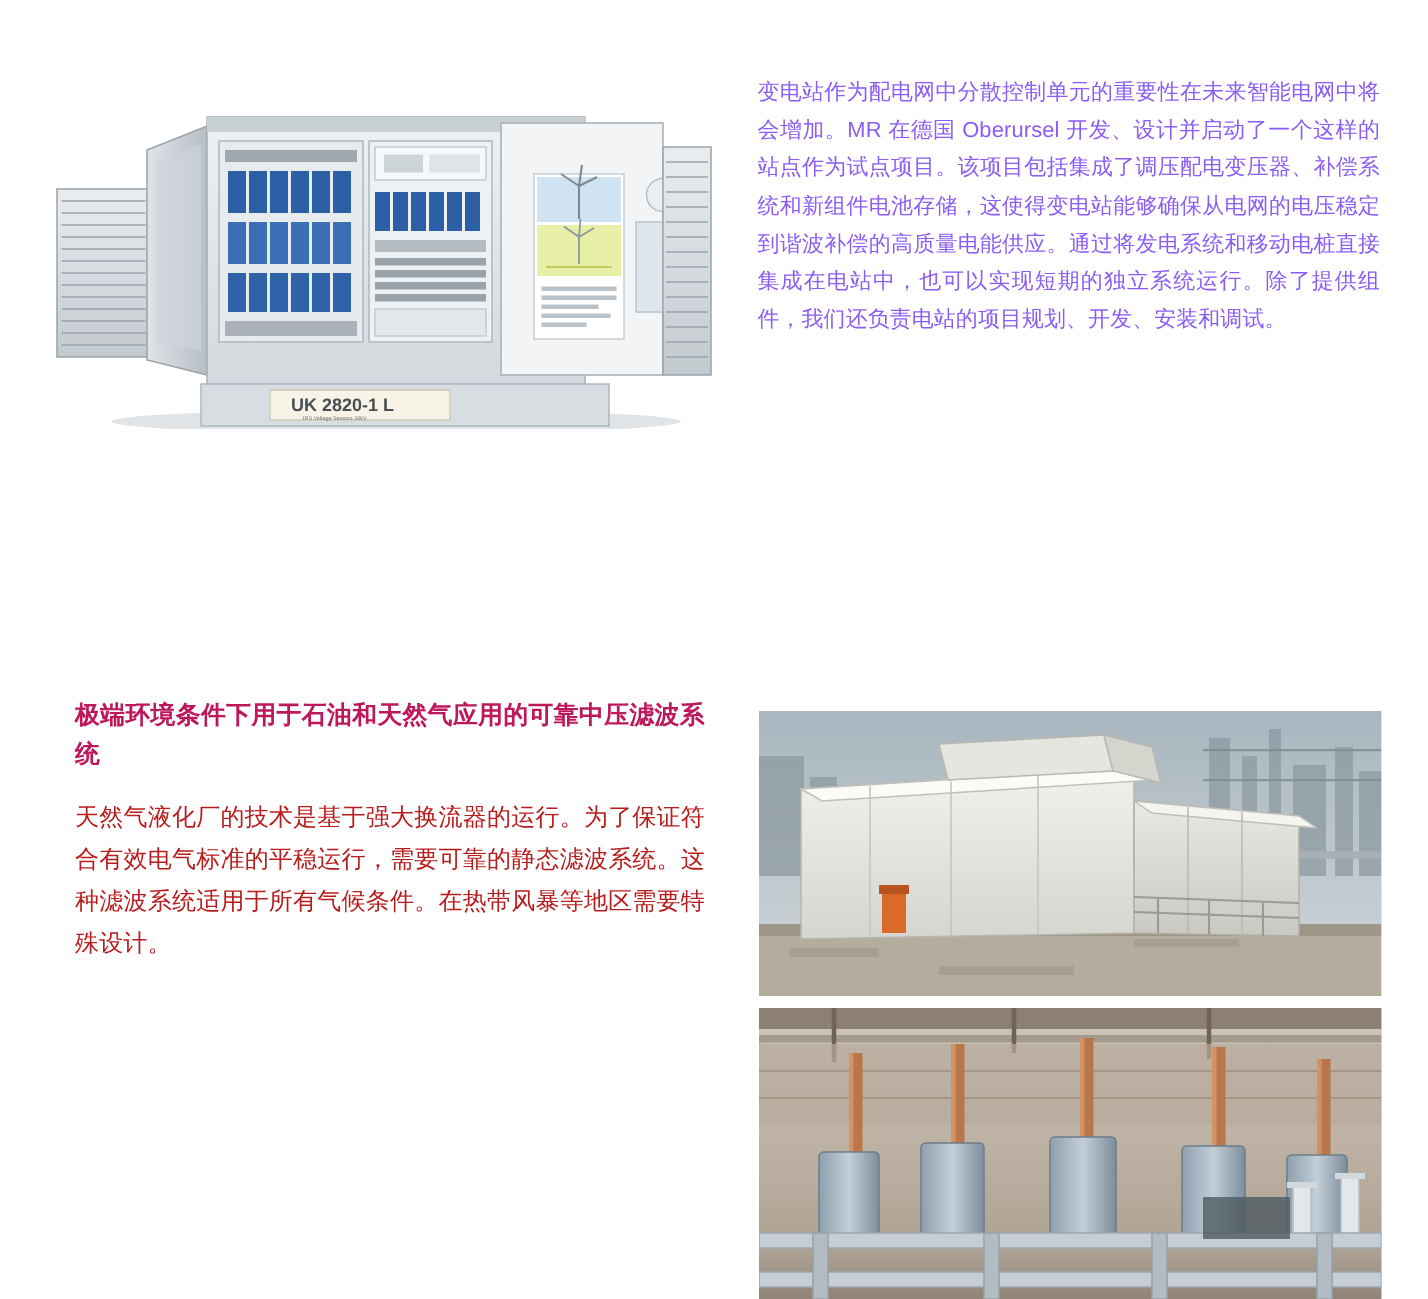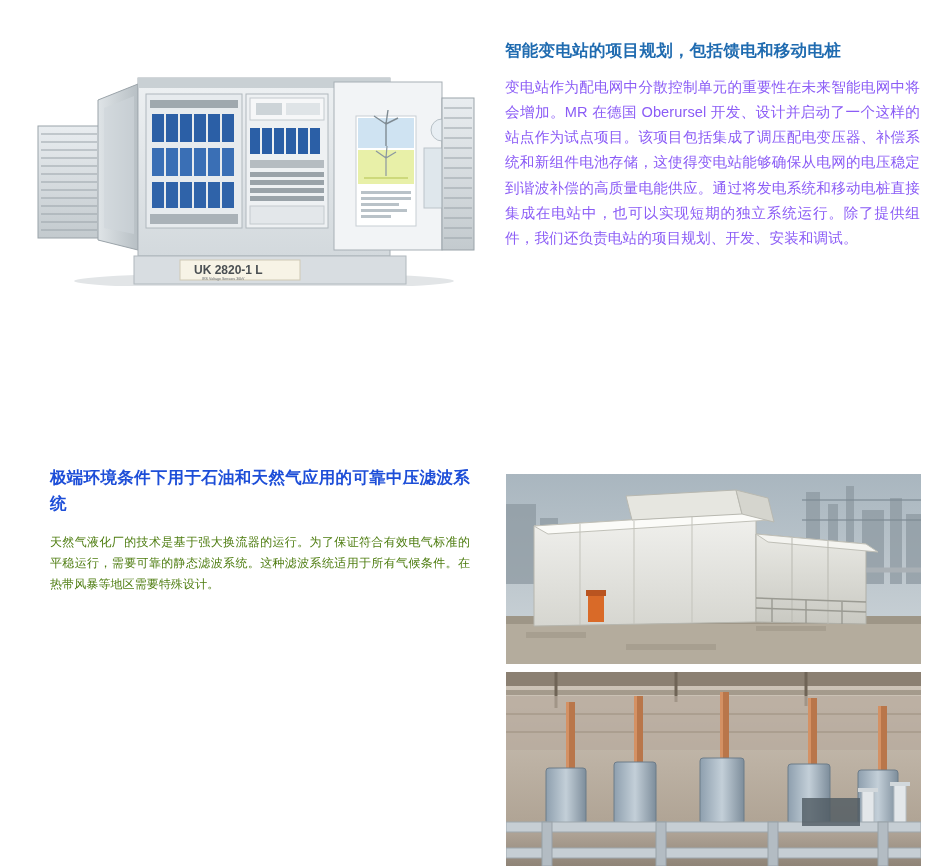--- a/index.html
+++ b/index.html
@@ -68,29 +68,29 @@
     width: 952px;
     height: 411px;
   }
   .text-left {
     position: absolute;
     left: 50px;
     top: 10px;
     width: 420px;
   }
   .head-blue2 {
-    color: #1d4ed8;
+    color: #be185d;
     font-size: 16.5px;
     font-weight: bold;
     line-height: 1.55;
     letter-spacing: 0.3px;
   }
   .para {
-    color: #4d7c0f;
-    font-size: 12px;
+    color: #b91c1c;
+    font-size: 16px;
     line-height: 1.75;
     letter-spacing: 0.1px;
     text-align: justify;
     font-family: Liberation Serif, serif;
   }
   .para.p1 { margin-top: 16px; }
   .para.p2 { margin-top: 26px; }
 
   .photo-plant {
     position: absolute;
@@ -275,21 +275,20 @@
         <rect x="100" y="218" width="272" height="28" fill="#d8dde1" stroke="#b0b8bd"></rect>
         <rect x="146" y="222" width="120" height="20" fill="#f7f3e6" stroke="#cfc9b5"></rect>
         <text x="160" y="236" font-family="Liberation Sans, sans-serif" font-size="12" font-weight="bold" fill="#4a4f53">UK 2820-1 L</text>
         <g font-family="Liberation Sans, sans-serif" font-size="3.6" fill="#6b7075">
           <text x="168" y="242">IRS Voltage Sensors 36kV</text>
         </g>
       </svg>
     </div>
 
     <div class="photo-caption-block">
-      <div class="head-blue">智能变电站的项目规划，包括馈电和移动电桩</div>
       <div class="body-text">变电站作为配电网中分散控制单元的重要性在未来智能电网中将会增加。MR 在德国 Oberursel 开发、设计并启动了一个这样的站点作为试点项目。该项目包括集成了调压配电变压器、补偿系统和新组件电池存储，这使得变电站能够确保从电网的电压稳定到谐波补偿的高质量电能供应。通过将发电系统和移动电桩直接集成在电站中，也可以实现短期的独立系统运行。除了提供组件，我们还负责电站的项目规划、开发、安装和调试。</div>
     </div>
   </div>
 
   <div class="section2">
 
     <div class="text-left">
       <div class="head-blue2">极端环境条件下用于石油和天然气应用的可靠中压滤波系统</div>
       <div class="para p1">天然气液化厂的技术是基于强大换流器的运行。为了保证符合有效电气标准的平稳运行，需要可靠的静态滤波系统。这种滤波系统适用于所有气候条件。在热带风暴等地区需要特殊设计。</div>
     </div>

